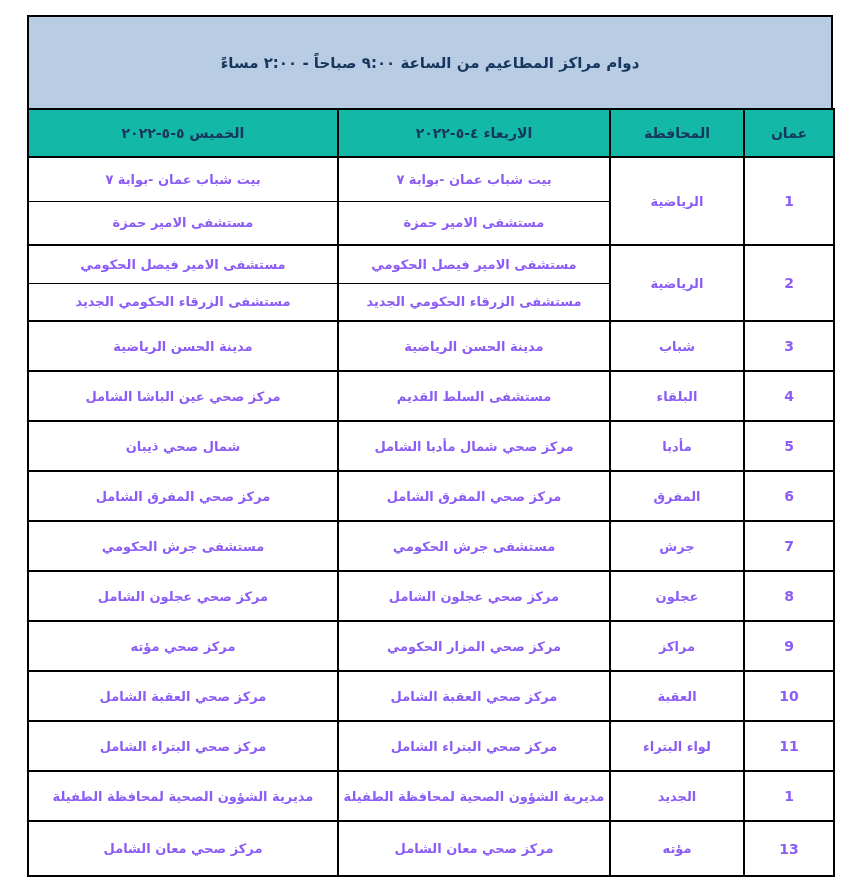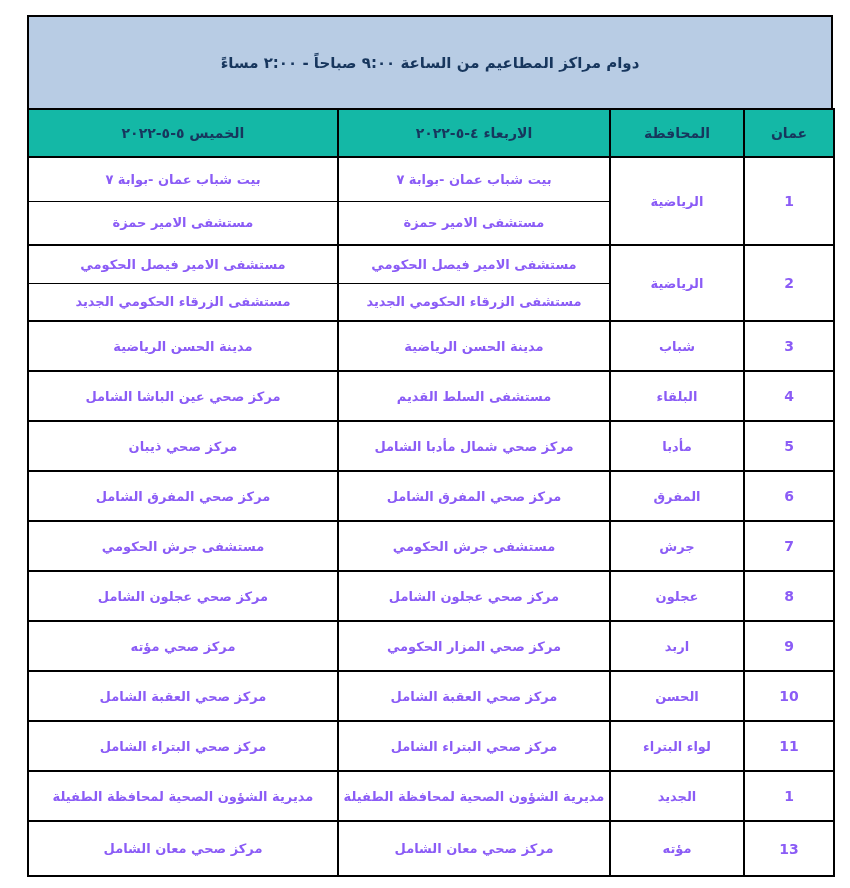--- a/index.html
+++ b/index.html
@@ -124,21 +124,21 @@
         <tr>
           <td class="number-cell">4</td>
           <td>البلقاء</td>
           <td>مستشفى السلط القديم</td>
           <td>مركز صحي عين الباشا الشامل</td>
         </tr>
         <tr>
           <td class="number-cell">5</td>
           <td>مأدبا</td>
           <td>مركز صحي شمال مأدبا الشامل</td>
-          <td>مركز صحي ذيبان</td>
+          <td>شمال صحي ذيبان</td>
         </tr>
         <tr>
           <td class="number-cell">6</td>
           <td>المفرق</td>
           <td>مركز صحي المفرق الشامل</td>
           <td>مركز صحي المفرق الشامل</td>
         </tr>
         <tr>
           <td class="number-cell">7</td>
           <td>جرش</td>
@@ -146,27 +146,27 @@
           <td>مستشفى جرش الحكومي</td>
         </tr>
         <tr>
           <td class="number-cell">8</td>
           <td>عجلون</td>
           <td>مركز صحي عجلون الشامل</td>
           <td>مركز صحي عجلون الشامل</td>
         </tr>
         <tr>
           <td class="number-cell">9</td>
-          <td>اربد</td>
+          <td>مراكز</td>
           <td>مركز صحي المزار الحكومي</td>
           <td>مركز صحي مؤته</td>
         </tr>
         <tr>
           <td class="number-cell">10</td>
-          <td>الحسن</td>
+          <td>العقبة</td>
           <td>مركز صحي العقبة الشامل</td>
           <td>مركز صحي العقبة الشامل</td>
         </tr>
         <tr>
           <td class="number-cell">11</td>
           <td>لواء البتراء</td>
           <td>مركز صحي البتراء الشامل</td>
           <td>مركز صحي البتراء الشامل</td>
         </tr>
         <tr>

